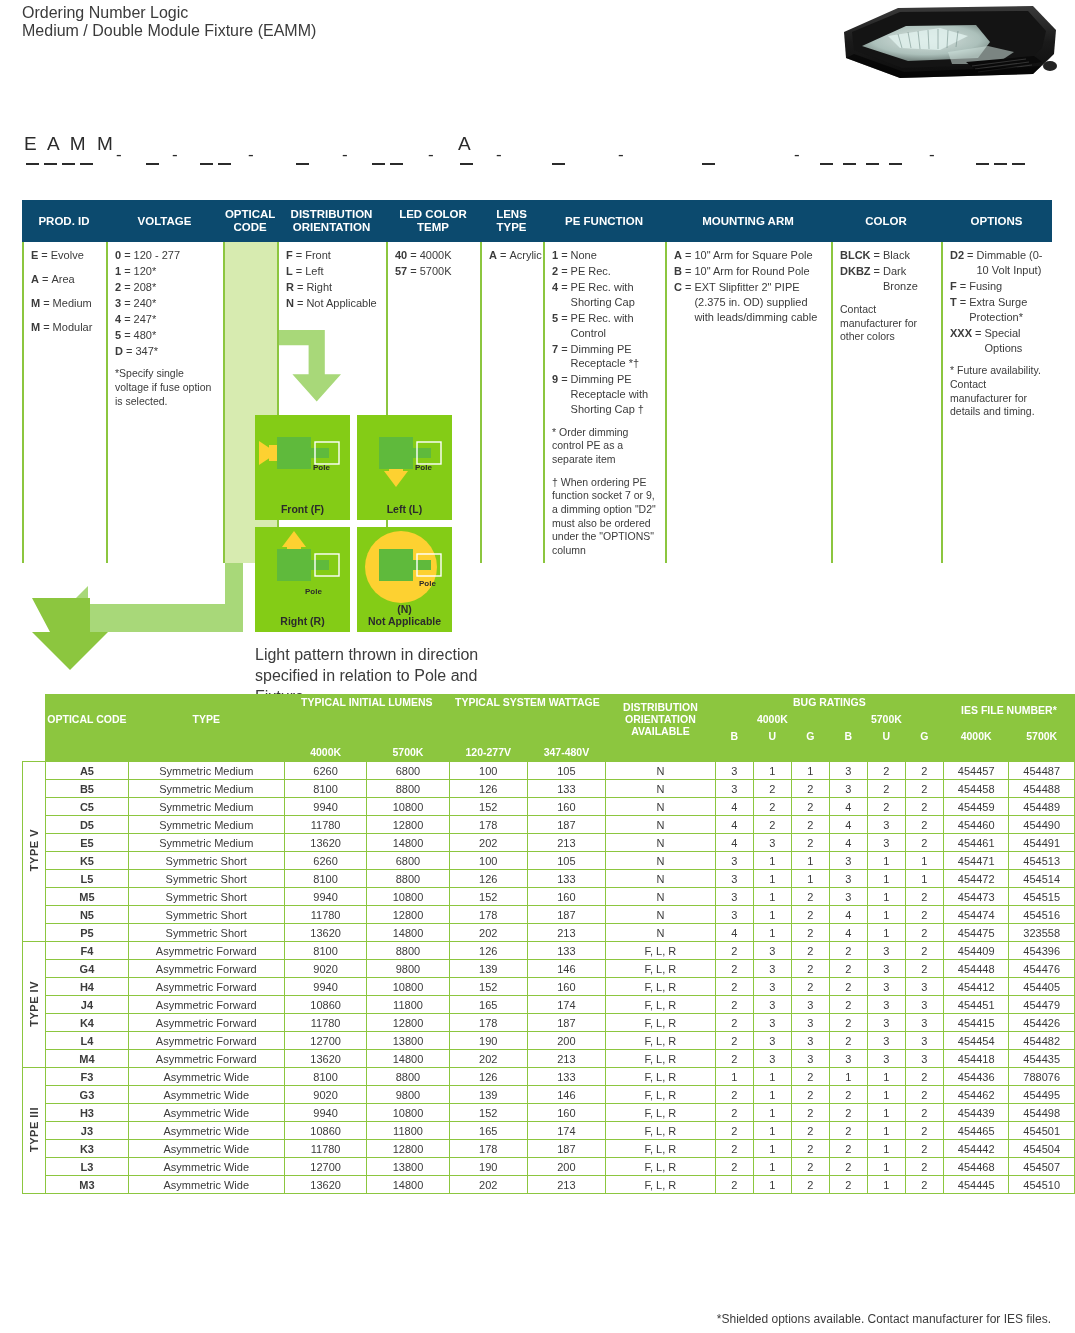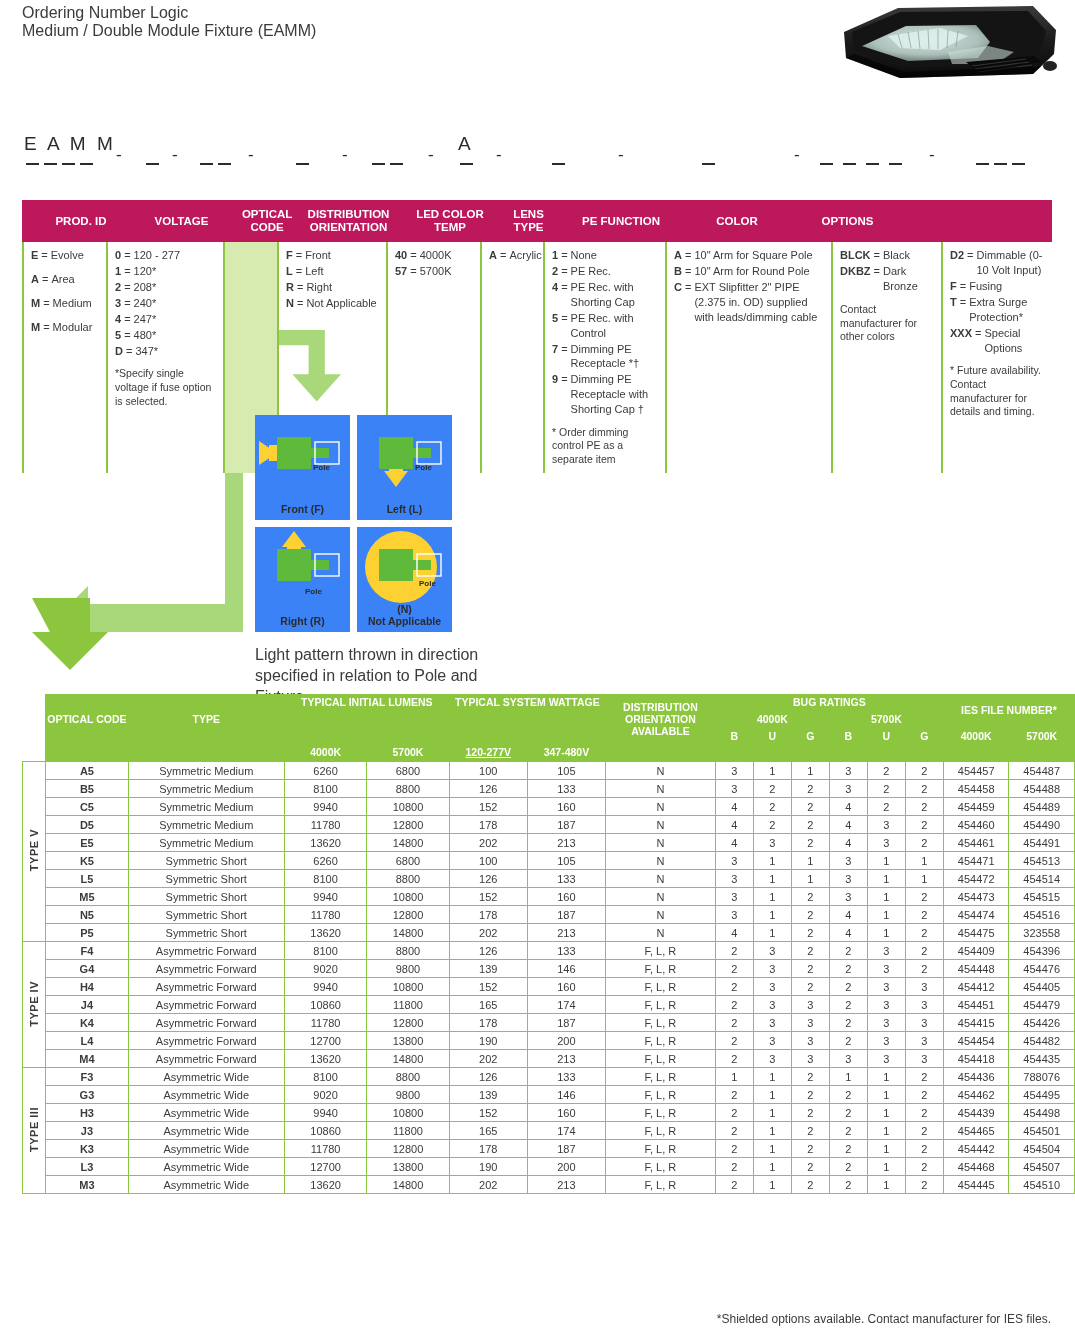--- a/index.html
+++ b/index.html
@@ -16,36 +16,36 @@
   #product-photo { position:absolute; left:828px; top:2px; width:240px; height:92px; }
 
   
   #order-line { position:absolute; left:24px; top:133px; width:1020px; height:36px; }
   .code-letters { position:absolute; top:0px; font-size:19px; letter-spacing:3px; color:#2b2b2b; }
   .blank { position:absolute; height:2px; background:#2b2b2b; top:30px; }
   .dot { position:absolute; font-size:17px; color:#2b2b2b; top:12px; }
 
   
   #legend { position:absolute; left:22px; top:200px; width:1030px; }
-  #legend-head { display:flex; background:#be185d; color:#fff;
-     font-size:11.5px; font-weight:bold; text-align:center;padding-left:17px; }
+  #legend-head { display:flex; background:#0c4a6e; color:#fff;
+     font-size:11.5px; font-weight:bold; text-align:center; }
   #legend-head > div { padding:8px 2px; display:flex; align-items:center;
      justify-content:center; line-height:1.15; }
   #legend-body { display:flex; font-size:11px; line-height:1.35; }
   #legend-body > div { padding:6px 6px 6px 7px; border-left:2.5px solid #8cc63f; }
   #legend-body > div:first-child { border-left:2.5px solid #8cc63f; }
   .lg-item { margin-bottom:1px; display:flex; }
   .lg-key { font-weight:bold; white-space:nowrap; }
   .lg-note { margin-top:9px; font-size:10.5px; line-height:1.3; }
   .eq { padding:0 3px; }
 
   
   #orient-wrap { position:absolute; left:255px; top:415px; width:230px; }
   .or-row { display:flex; gap:7px; margin-bottom:7px; }
-  .or-cell { width:95px; height:105px; background:#3b82f6; position:relative; }
+  .or-cell { width:95px; height:105px; background:#84cc16; position:relative; }
   .or-label { position:absolute; bottom:5px; left:0; right:0; text-align:center;
      font-size:10.5px; font-weight:bold; color:#2b2b2b; line-height:1.15; }
   .pole-txt { position:absolute; font-size:8px; font-weight:bold; color:#2b2b2b; }
   #orient-caption { position:absolute; left:255px; top:645px; width:240px;
      font-size:16px; line-height:1.3; color:#3b3b3b; }
 
   
   #connector-a, #connector-b { position:absolute; }
 
   
@@ -171,20 +171,21 @@
 
 <div id="legend">
   <div id="legend-head">
       <div style="width: 84px;">PROD. ID</div>
       <div style="width: 117px;">VOLTAGE</div>
       <div style="width: 54px;">OPTICAL CODE</div>
       <div style="width: 109px;">DISTRIBUTION ORIENTATION</div>
       <div style="width: 94px;">LED COLOR TEMP</div>
       <div style="width: 63px;">LENS TYPE</div>
       <div style="width: 122px;">PE FUNCTION</div>
+      <div style="width: 166px;">MOUNTING ARM</div>
       <div style="width: 110px;">COLOR</div>
       <div style="width: 111px;">OPTIONS</div>
     </div>
   <div id="legend-body">
       <div style="width: 84px;">
         <div class="lg-item" style="margin-bottom: 9px;">
           <span class="lg-key">E</span>
           <span class="eq">=</span>
           <span>Evolve</span>
         </div>
@@ -309,20 +310,21 @@
           <span class="lg-key">7</span>
           <span class="eq">=</span>
           <span>Dimming PE Receptacle *†</span>
         </div>
         <div class="lg-item">
           <span class="lg-key">9</span>
           <span class="eq">=</span>
           <span>Dimming PE Receptacle with Shorting Cap †</span>
         </div>
         <div class="lg-note">* Order dimming control PE as a separate item</div>
+        <div class="lg-note">† When ordering PE function socket 7 or 9, a dimming option "D2" must also be ordered under the "OPTIONS" column</div>
       </div>
       <div style="width: 166px;">
         <div class="lg-item">
           <span class="lg-key">A</span>
           <span class="eq">=</span>
           <span>10" Arm for Square Pole</span>
         </div>
         <div class="lg-item">
           <span class="lg-key">B</span>
           <span class="eq">=</span>
@@ -436,21 +438,21 @@
       <th style="width:36px;">G</th>
       <th style="width:62px;">4000K</th>
       <th style="width:62px;">5700K</th>
     </tr>
     <tr>
       <th style="border:none;background:#fff;"></th>
         <th style="background:#8cc63f;"></th>
         <th style="background:#8cc63f;"></th>
       <th style="width:78px;">4000K</th>
       <th style="width:78px;">5700K</th>
-      <th style="width:74px;text-decoration:underline;">120-277V</th>
+      <th style="width:74px;">120-277V</th>
       <th style="width:74px;">347-480V</th>
       <th style="background:#8cc63f;"></th>
       <th style="background:#8cc63f;"></th>
         <th style="background:#8cc63f;"></th>
         <th style="background:#8cc63f;"></th>
       <th style="background:#8cc63f;"></th>
         <th style="background:#8cc63f;"></th>
         <th style="background:#8cc63f;"></th>
       <th style="background:#8cc63f;"></th>
         <th style="background:#8cc63f;"></th>

